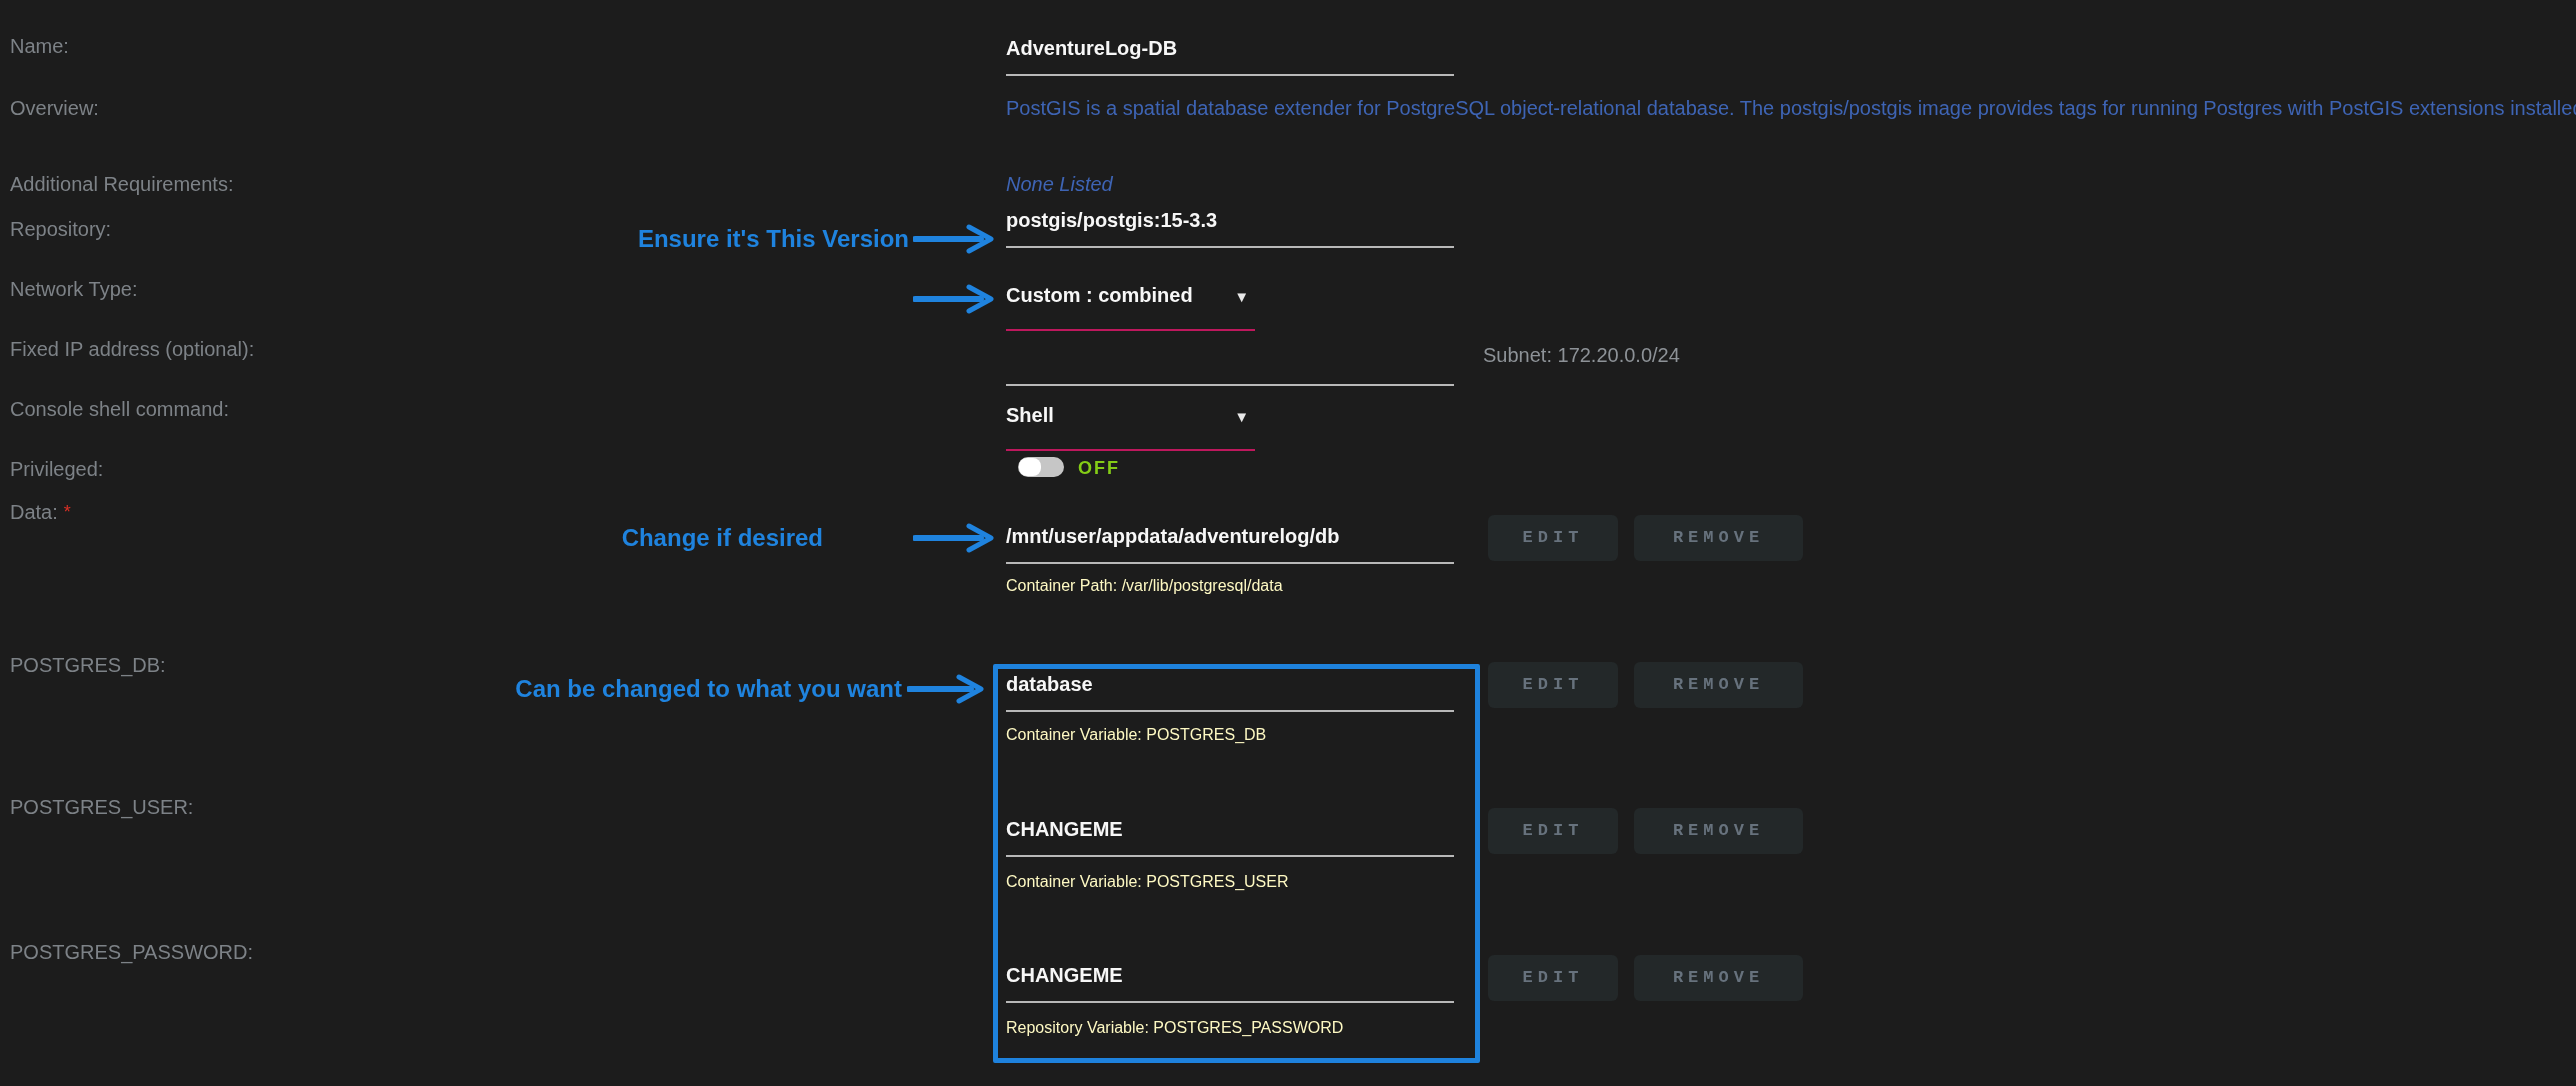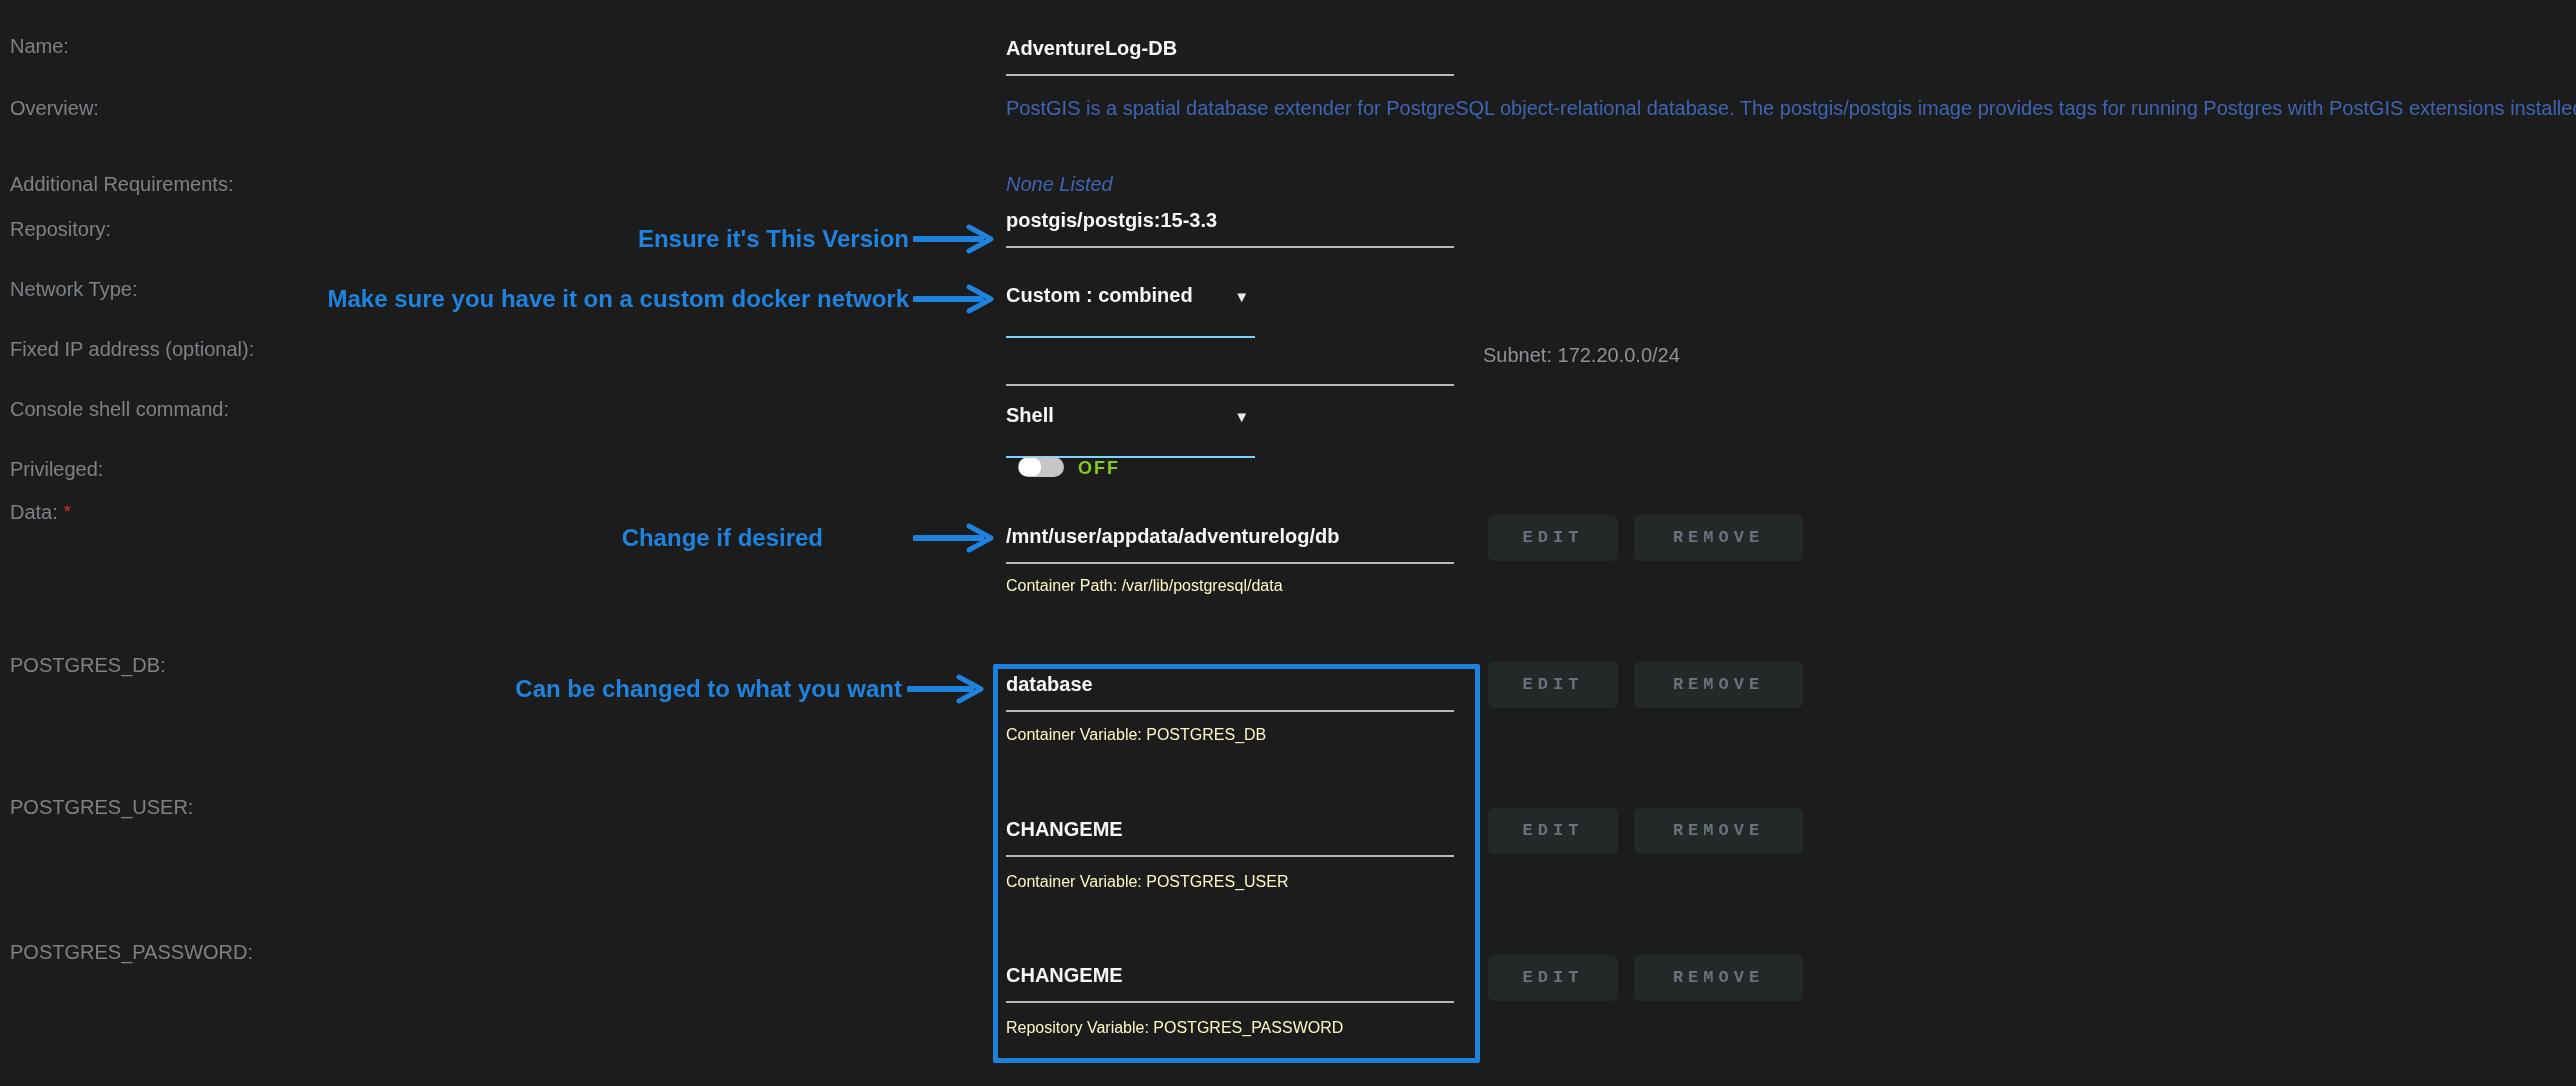--- a/index.html
+++ b/index.html
@@ -12,22 +12,22 @@
   .lbl{
     position:absolute;left:10px;color:#7d8287;font-size:20px;line-height:24px;white-space:nowrap;
   }
   .req{color:#d93025;font-size:18px;margin-left:6px;vertical-align:top;}
   .field{
     position:absolute;left:1006px;width:448px;border-bottom:2px solid #b8b8b8;
     padding-bottom:14px;
   }
   .field .val{color:#f7f7f7;font-size:20px;line-height:24px;font-weight:600;white-space:nowrap;display:block;min-height:24px;}
   .select{
-    position:absolute;left:1006px;width:249px;border-bottom:2px solid #7dd3fc;
-    padding-bottom:29px;cursor:default;
+    position:absolute;left:1006px;width:249px;border-bottom:2px solid #be185d;
+    padding-bottom:22px;cursor:default;
   }
   .select .val{color:#f7f7f7;font-size:20px;line-height:24px;font-weight:600;white-space:nowrap;display:block;}
   .select .chev{
     position:absolute;right:6px;top:6px;color:#e8e8e8;font-size:15px;line-height:15px;
   }
   .longtext{
     position:absolute;left:1006px;color:#3e64b4;font-size:20px;line-height:24px;white-space:nowrap;
   }
   .noteorange{
     position:absolute;left:1006px;color:#fef9c3;font-size:16px;line-height:24px;white-space:nowrap;
@@ -139,21 +139,20 @@
   <button class="btn" style="left:1488px;top:955px">EDIT</button>
   <button class="btn remove" style="left:1634px;top:955px">REMOVE</button>
   <div class="noteorange" style="top:1016px">Repository Variable: POSTGRES_PASSWORD</div>
 
   <div class="ann" style="right:1667px;top:225px">Ensure it's This Version</div>
   <svg class="arrow" style="left:913px;top:224px" width="92" height="30" viewBox="0 0 92 30">
     <line x1="2" y1="15" x2="68" y2="15" stroke="#1f83de" stroke-width="6" stroke-linecap="round"></line>
     <polyline points="56,3 78,15 56,27" fill="none" stroke="#1f83de" stroke-width="5" stroke-linecap="round" stroke-linejoin="round"></polyline>
   </svg>
 
-  <div class="ann" style="right:1667px;top:285px">Make sure you have it on a custom docker network</div>
   <svg class="arrow" style="left:913px;top:284px" width="92" height="30" viewBox="0 0 92 30">
     <line x1="2" y1="15" x2="68" y2="15" stroke="#1f83de" stroke-width="6" stroke-linecap="round"></line>
     <polyline points="56,3 78,15 56,27" fill="none" stroke="#1f83de" stroke-width="5" stroke-linecap="round" stroke-linejoin="round"></polyline>
   </svg>
 
   <div class="ann" style="right:1753px;top:524px">Change if desired</div>
   <svg class="arrow" style="left:913px;top:523px" width="92" height="30" viewBox="0 0 92 30">
     <line x1="2" y1="15" x2="68" y2="15" stroke="#1f83de" stroke-width="6" stroke-linecap="round"></line>
     <polyline points="56,3 78,15 56,27" fill="none" stroke="#1f83de" stroke-width="5" stroke-linecap="round" stroke-linejoin="round"></polyline>
   </svg>

